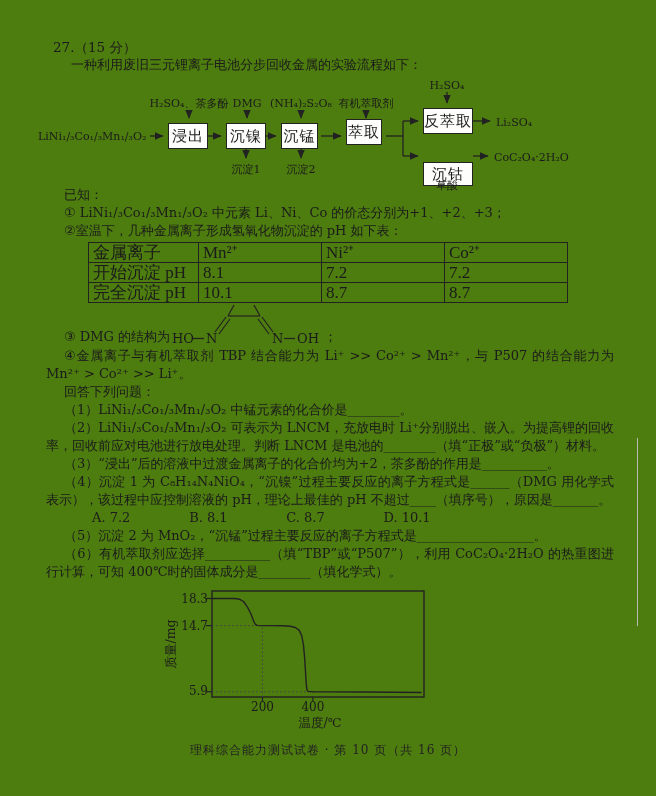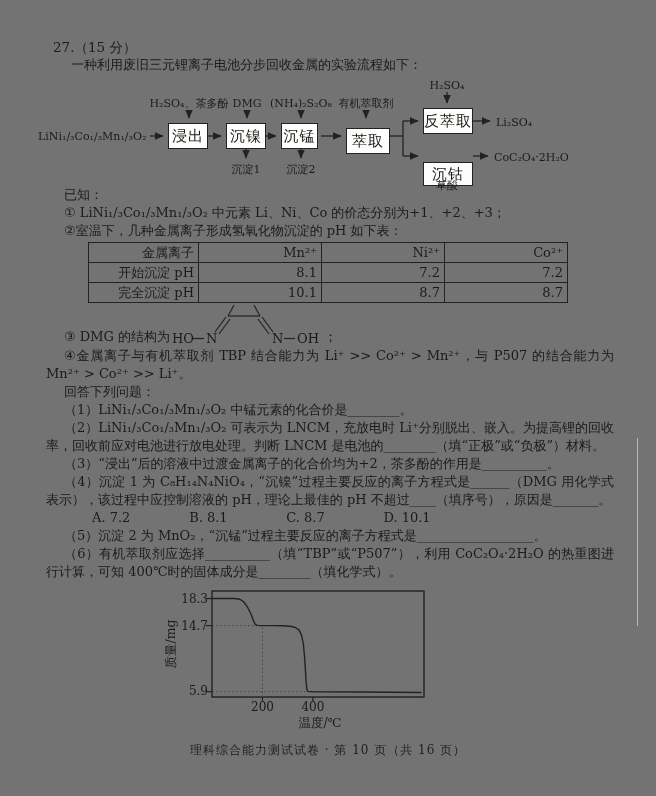--- a/index.html
+++ b/index.html
@@ -1,34 +1,34 @@
 <!DOCTYPE html>
 <html><head>
 <meta charset="utf-8">
 <style>
   * { margin:0; padding:0; box-sizing:border-box; }
   html,body { background:#e8e8e8; }
   body { font-family:"DejaVu Serif","DejaVu Sans","Liberation Serif",serif; }
-  .page { position:relative; width:656px; height:796px; background:#737373; color:#1b1b1b; overflow:hidden; margin:0 auto; }
+  .page { position:relative; width:656px; height:796px; background:#4d7c0f; color:#1b1b1b; overflow:hidden; margin:0 auto; }
   .content { position:absolute; left:46px; top:38px; width:568px; font-size:13px; line-height:18px; }
   .para { text-indent:18px; text-align:justify; }
   .qnum { margin-left:7px; font-size:13.5px; }
   .intro { margin-left:25px; }
 
   
   .flowchart { position:relative; height:108px; margin-left:-8px; margin-top:4px; width:600px; }
   .fc-svg { position:absolute; left:0; top:0; }
   .fc-box { position:absolute; border:1.4px solid #222; background:#fdfdfc; display:flex;
             align-items:center; justify-content:center; font-size:15px; letter-spacing:1px; }
   .fc-label { position:absolute; font-size:11px; white-space:nowrap; }
   .cx { transform:translateX(-50%); }
 
   
   table.ph { border-collapse:collapse; margin-left:42px; margin-top:2px; }
-  table.ph td { border:1px solid #222; height:20px; text-align:right; font-size:13px; padding:0 4px; }
+  table.ph td { border:1px solid #222; height:20px; text-align:left; font-size:17px; padding:0 4px;font-family:Liberation Serif, serif; }
   td.c0 { width:110px; } td.c1,td.c2,td.c3 { width:123px; }
 
   
   .dmg-row { display:flex; align-items:flex-end; margin-left:18px; height:44px;text-align:center; }
   .dmg-row .txt { white-space:nowrap; padding-bottom:1px; }
   .dmg-svg { margin:0 2px; }
 
   
   .options { margin-left:46px; }
   .options span { display:inline-block; width:93px; }
@@ -87,21 +87,21 @@
 
       <span class="fc-label cx" style="left:151px;top:17px;">H₂SO₄、茶多酚</span>
       <span class="fc-label cx" style="left:209px;top:17px;">DMG</span>
       <span class="fc-label cx" style="left:263px;top:17px;">(NH₄)₂S₂O₈</span>
       <span class="fc-label cx" style="left:328px;top:17px;">有机萃取剂</span>
       <span class="fc-label cx" style="left:409px;top:-1px;">H₂SO₄</span>
 
       <div class="fc-box" style="left:130px;top:45px;width:40px;height:26px;">浸出</div>
       <div class="fc-box" style="left:188px;top:45px;width:40px;height:26px;text-align:center;">沉镍</div>
       <div class="fc-box" style="left:243px;top:45px;width:37px;height:26px;">沉锰</div>
-      <div class="fc-box" style="left:308px;top:50px;width:44px;height:26px;">萃取</div>
+      <div class="fc-box" style="left:308px;top:41px;width:36px;height:26px;">萃取</div>
       <div class="fc-box" style="left:385px;top:30px;width:50px;height:26px;">反萃取</div>
       <div class="fc-box" style="left:385px;top:66px;width:50px;height:24px;margin-top:18px;">沉钴</div>
 
       <span class="fc-label cx" style="left:208px;top:83px;">沉淀1</span>
       <span class="fc-label cx" style="left:263px;top:83px;">沉淀2</span>
       <span class="fc-label cx" style="left:409px;top:99px;">草酸</span>
 
       <span class="fc-label" style="left:458px;top:36px;">Li₂SO₄</span>
       <span class="fc-label" style="left:456px;top:71px;">CoC₂O₄·2H₂O</span>
     </div>

